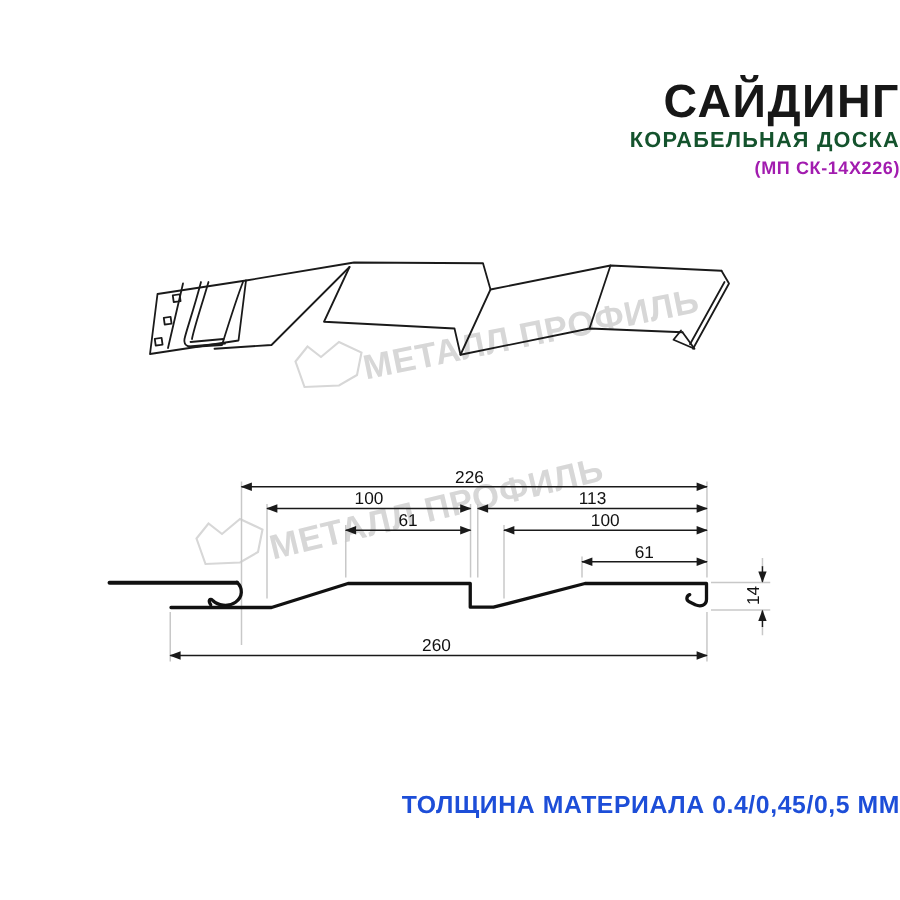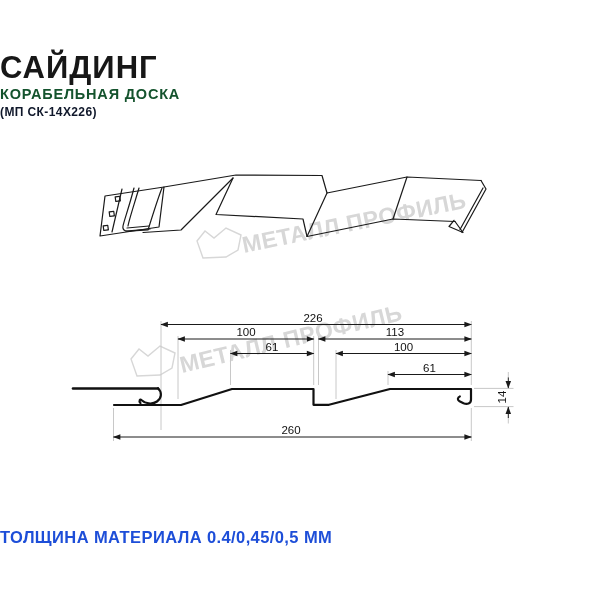--- a/index.html
+++ b/index.html
@@ -1,21 +1,21 @@
 <!DOCTYPE html>
 <html><head>
 <meta charset="utf-8">
 <style>
   html,body{margin:0;padding:0;background:#ffffff;}
   body{width:600px;height:600px;position:relative;overflow:hidden;
        font-family:"Liberation Sans", sans-serif;color:#1a1a1a;}
-  .center-text{position:absolute;left:0;width:600px;text-align:left;}
+  .center-text{position:absolute;left:0;width:600px;text-align:right;}
   .title{top:50px;font-size:31px;font-weight:800;letter-spacing:1px;color:#171717;}
   .subtitle{top:86px;font-size:14.5px;font-weight:700;letter-spacing:0.8px;color:#14532d;}
-  .model{top:105px;font-size:12px;font-weight:700;letter-spacing:0.4px;color:#0f172a;}
+  .model{top:105px;font-size:12px;font-weight:700;letter-spacing:0.4px;color:#a21caf;}
   .footer{top:528px;font-size:16.5px;font-weight:700;letter-spacing:0.4px;color:#1d4ed8;}
   svg{position:absolute;top:140px;left:0;}
   .wm-logo{stroke:#d7d7d7;stroke-width:1.4;fill:none;}
   .wm-text{fill:#d7d7d7;font-size:23px;font-weight:bold;letter-spacing:0.5px;}
   .lines3d{stroke:#1a1a1a;stroke-width:1.2;fill:none;stroke-linejoin:round;stroke-linecap:round;}
   .ext{stroke:#c8c8c8;stroke-width:1;}
   .dim{stroke:#1a1a1a;stroke-width:1;}
   .dimtext{fill:#111;font-size:11.5px;text-anchor:middle;}
   .profile{stroke:#111;stroke-width:2.2;fill:none;stroke-linejoin:round;stroke-linecap:round;}
   .profile-lead{stroke-width:2.6;}

